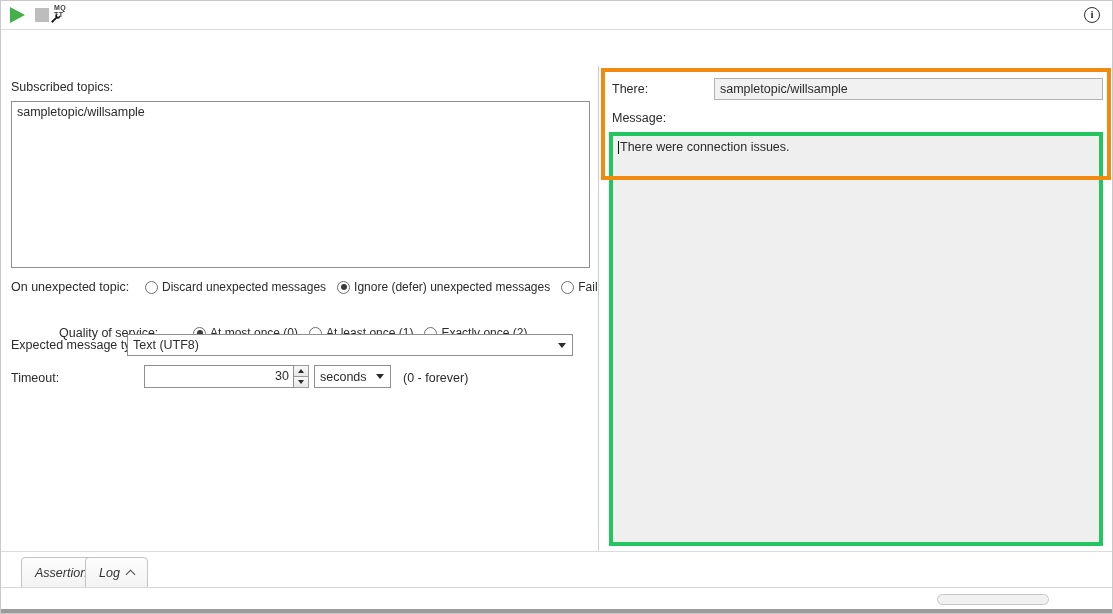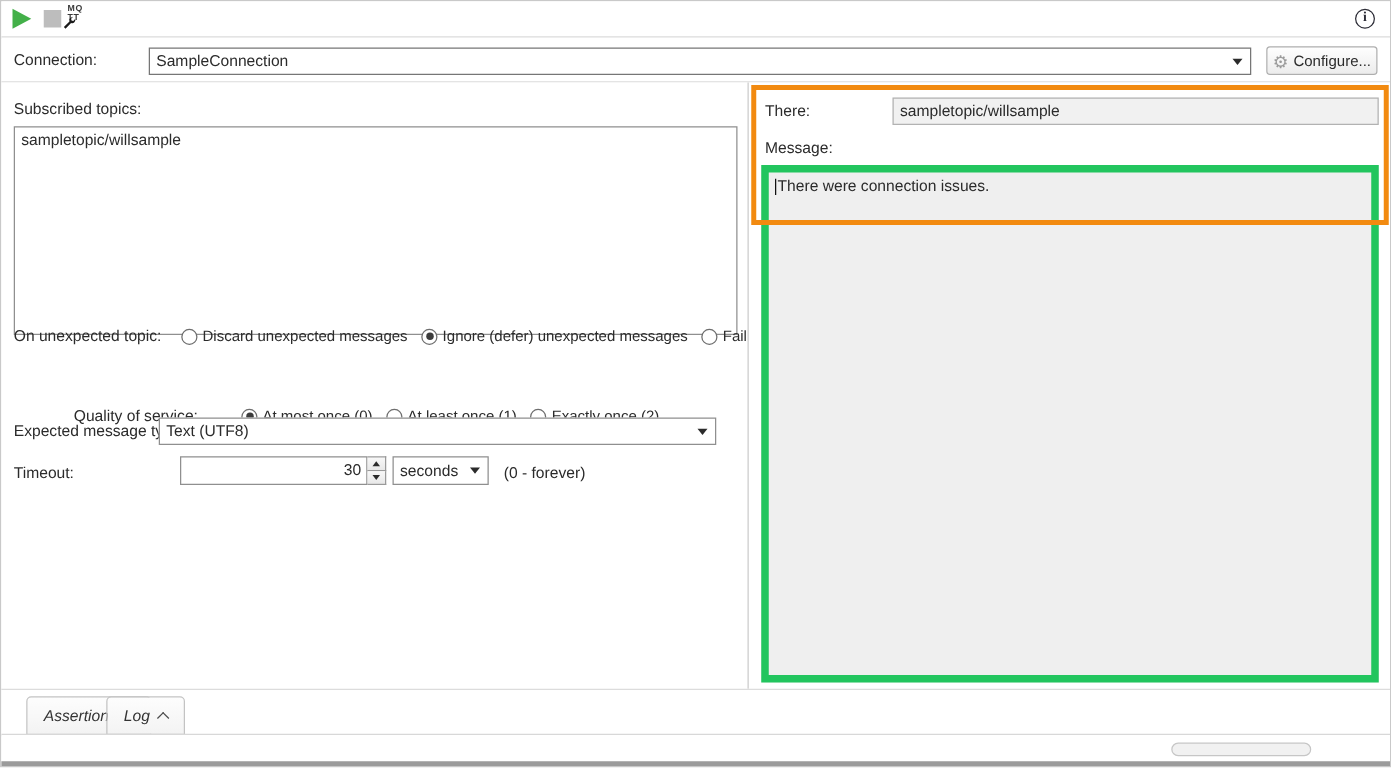--- a/index.html
+++ b/index.html
@@ -34,21 +34,21 @@
   .main { position: absolute; left: 0; top: 65px; width: 1113px; height: 485px; background: #fff; }
   .vdivider { position: absolute; left: 597px; top: 0; width: 1px; height: 485px; background: #cccccc; }
   .sub-label { position: absolute; left: 10px; top: 14px; }
   .sub-topics { position: absolute; left: 10px; top: 35px; width: 579px; height: 167px;
     background: #fff; border: 1px solid #8f8f8f; font-size: 12.5px; padding: 3px 5px; cursor: text; }
   .form-row { position: absolute; display: flex; align-items: center; }
   .radio-group { display: flex; align-items: center; gap: 11px; }
   .radio { display: flex; align-items: center; gap: 4px; cursor: pointer; font-size: 12px; white-space: nowrap; }
   .radio .circle { width: 13px; height: 13px; border: 1px solid #6e6e6e; border-radius: 50%; background: #fff; position: relative; flex: 0 0 auto; }
   .radio .circle.checked::after { content: ""; position: absolute; left: 2.5px; top: 2.5px; width: 6px; height: 6px; border-radius: 50%; background: #3c3c3c; }
-  .row-unexpected { left: 10px; top: 196px; width: 585px; }
+  .row-unexpected { left: 10px; top: 214px; width: 585px; }
   .row-qos { left: 10px; top: 260px; width: 585px; margin-left: 48px; }
   .row-label { width: 134px; flex: 0 0 auto; font-size: 12.5px; }
   .type-combo { left: 126px; top: 268px; width: 446px; height: 22px; }
   .type-label { position: absolute; left: 10px; top: 272px; }
   .timeout-label { position: absolute; left: 10px; top: 305px; }
   .spinner { position: absolute; left: 143px; top: 299px; width: 165px; height: 23px; display: flex; }
   .spin-num { width: 150px; height: 23px; border: 1px solid #8f8f8f; background: #fff; text-align: right; padding: 3px 4px 0 0; font-size: 12.5px; }
   .spin-btns { width: 15px; height: 23px; display: flex; flex-direction: column; }
   .spin-btn { flex: 1; border: 1px solid #9a9a9a; border-left-width: 0; background: linear-gradient(#f8f8f8, #e8e8e8);
     display: flex; align-items: center; justify-content: center; cursor: pointer; }
@@ -57,21 +57,21 @@
   .tri-down { width: 0; height: 0; border-left: 3.5px solid transparent; border-right: 3.5px solid transparent; border-top: 4px solid #2b2b2b; }
   .unit-combo { left: 313px; top: 299px; width: 77px; height: 23px; border-color: #8f8f8f; }
   .timeout-hint { position: absolute; left: 402px; top: 305px; }
   
   .highlight-box { position: absolute; left: 600px; top: 2px; width: 510px; height: 112px; border: 4px solid #f28a10; z-index: 5; pointer-events: none; }
   .topic-label { position: absolute; left: 611px; top: 16px; }
   .topic-field { position: absolute; left: 713px; top: 12px; width: 389px; height: 22px;
     background: #f1f1f1; border: 1px solid #b2b2b2; font-size: 12.5px; padding: 3px 5px; white-space: nowrap; overflow: hidden; cursor: text; }
   .message-label { position: absolute; left: 611px; top: 45px; }
   .message-area { position: absolute; left: 608px; top: 66px; width: 494px; height: 414px;
-    background: #efefef; border: 6px solid #22c55e; font-size: 12.5px; padding: 4px 5px; cursor: text; }
+    background: #efefef; border: 4px solid #22c55e; font-size: 12.5px; padding: 4px 5px; cursor: text; }
   .caret { display: inline-block; width: 1px; height: 13px; background: #111; vertical-align: text-bottom; margin-right: 1px; }
   
   .hsep { position: absolute; left: 0; top: 550px; width: 1113px; height: 1px; background: #dcdcdc; }
   .tabbar { position: absolute; left: 0; top: 551px; width: 1113px; height: 36px; background: #fff; }
   .tabbar-line { position: absolute; left: 0; bottom: 0; width: 100%; height: 1px; background: #d8d8d8; }
   .tab { position: absolute; top: 5px; height: 31px; padding: 0 13px; border: 1px solid #c3c3c3; border-radius: 4px 4px 0 0;
     background: linear-gradient(#fdfdfd, #f3f3f3); display: flex; align-items: center; gap: 7px; cursor: pointer; font-size: 12.5px; color: #333; font-style: italic; }
   .tab-assertions { left: 20px; }
   .tab-log { left: 84px; }
   .chev-up { width: 7px; height: 7px; border-left: 1.5px solid #4a4a4a; border-top: 1.5px solid #4a4a4a; transform: rotate(45deg); margin-top: 3px; }
@@ -91,31 +91,20 @@
     <div class="mqtt-logo">
       <div>MQ</div>
       <div>TT</div>
     </div>
     <svg class="mqtt-wrench" width="11" height="11" viewBox="0 0 16 16">
       <path d="M11.5 1.2a3.6 3.6 0 0 0-3.4 4.8L1.6 12.5 3.5 14.4l6.5-6.5a3.6 3.6 0 0 0 4.7-4.6L12.5 5.5l-2-.5-.5-2 2.2-2.2a3.6 3.6 0 0 0-.7-.1z" fill="#1a1a1a"></path>
     </svg>
     <div class="info-icon">i</div>
   </div>
 
-  <div class="conn-row">
-    <span class="label conn-label">Connection:</span>
-    <div class="combo conn-combo">
-      <span class="val">SampleConnection</span>
-      <span class="arrow-down"></span>
-    </div>
-    <div class="configure-btn">
-      <span class="gear">⚙</span>
-      <span>Configure...</span>
-    </div>
-  </div>
 
   <div class="main">
     <div class="vdivider"></div>
 
     <span class="label sub-label">Subscribed topics:</span>
     <div class="sub-topics">
       <span>sampletopic/willsample</span>
     </div>
 
     <div class="form-row row-unexpected">

